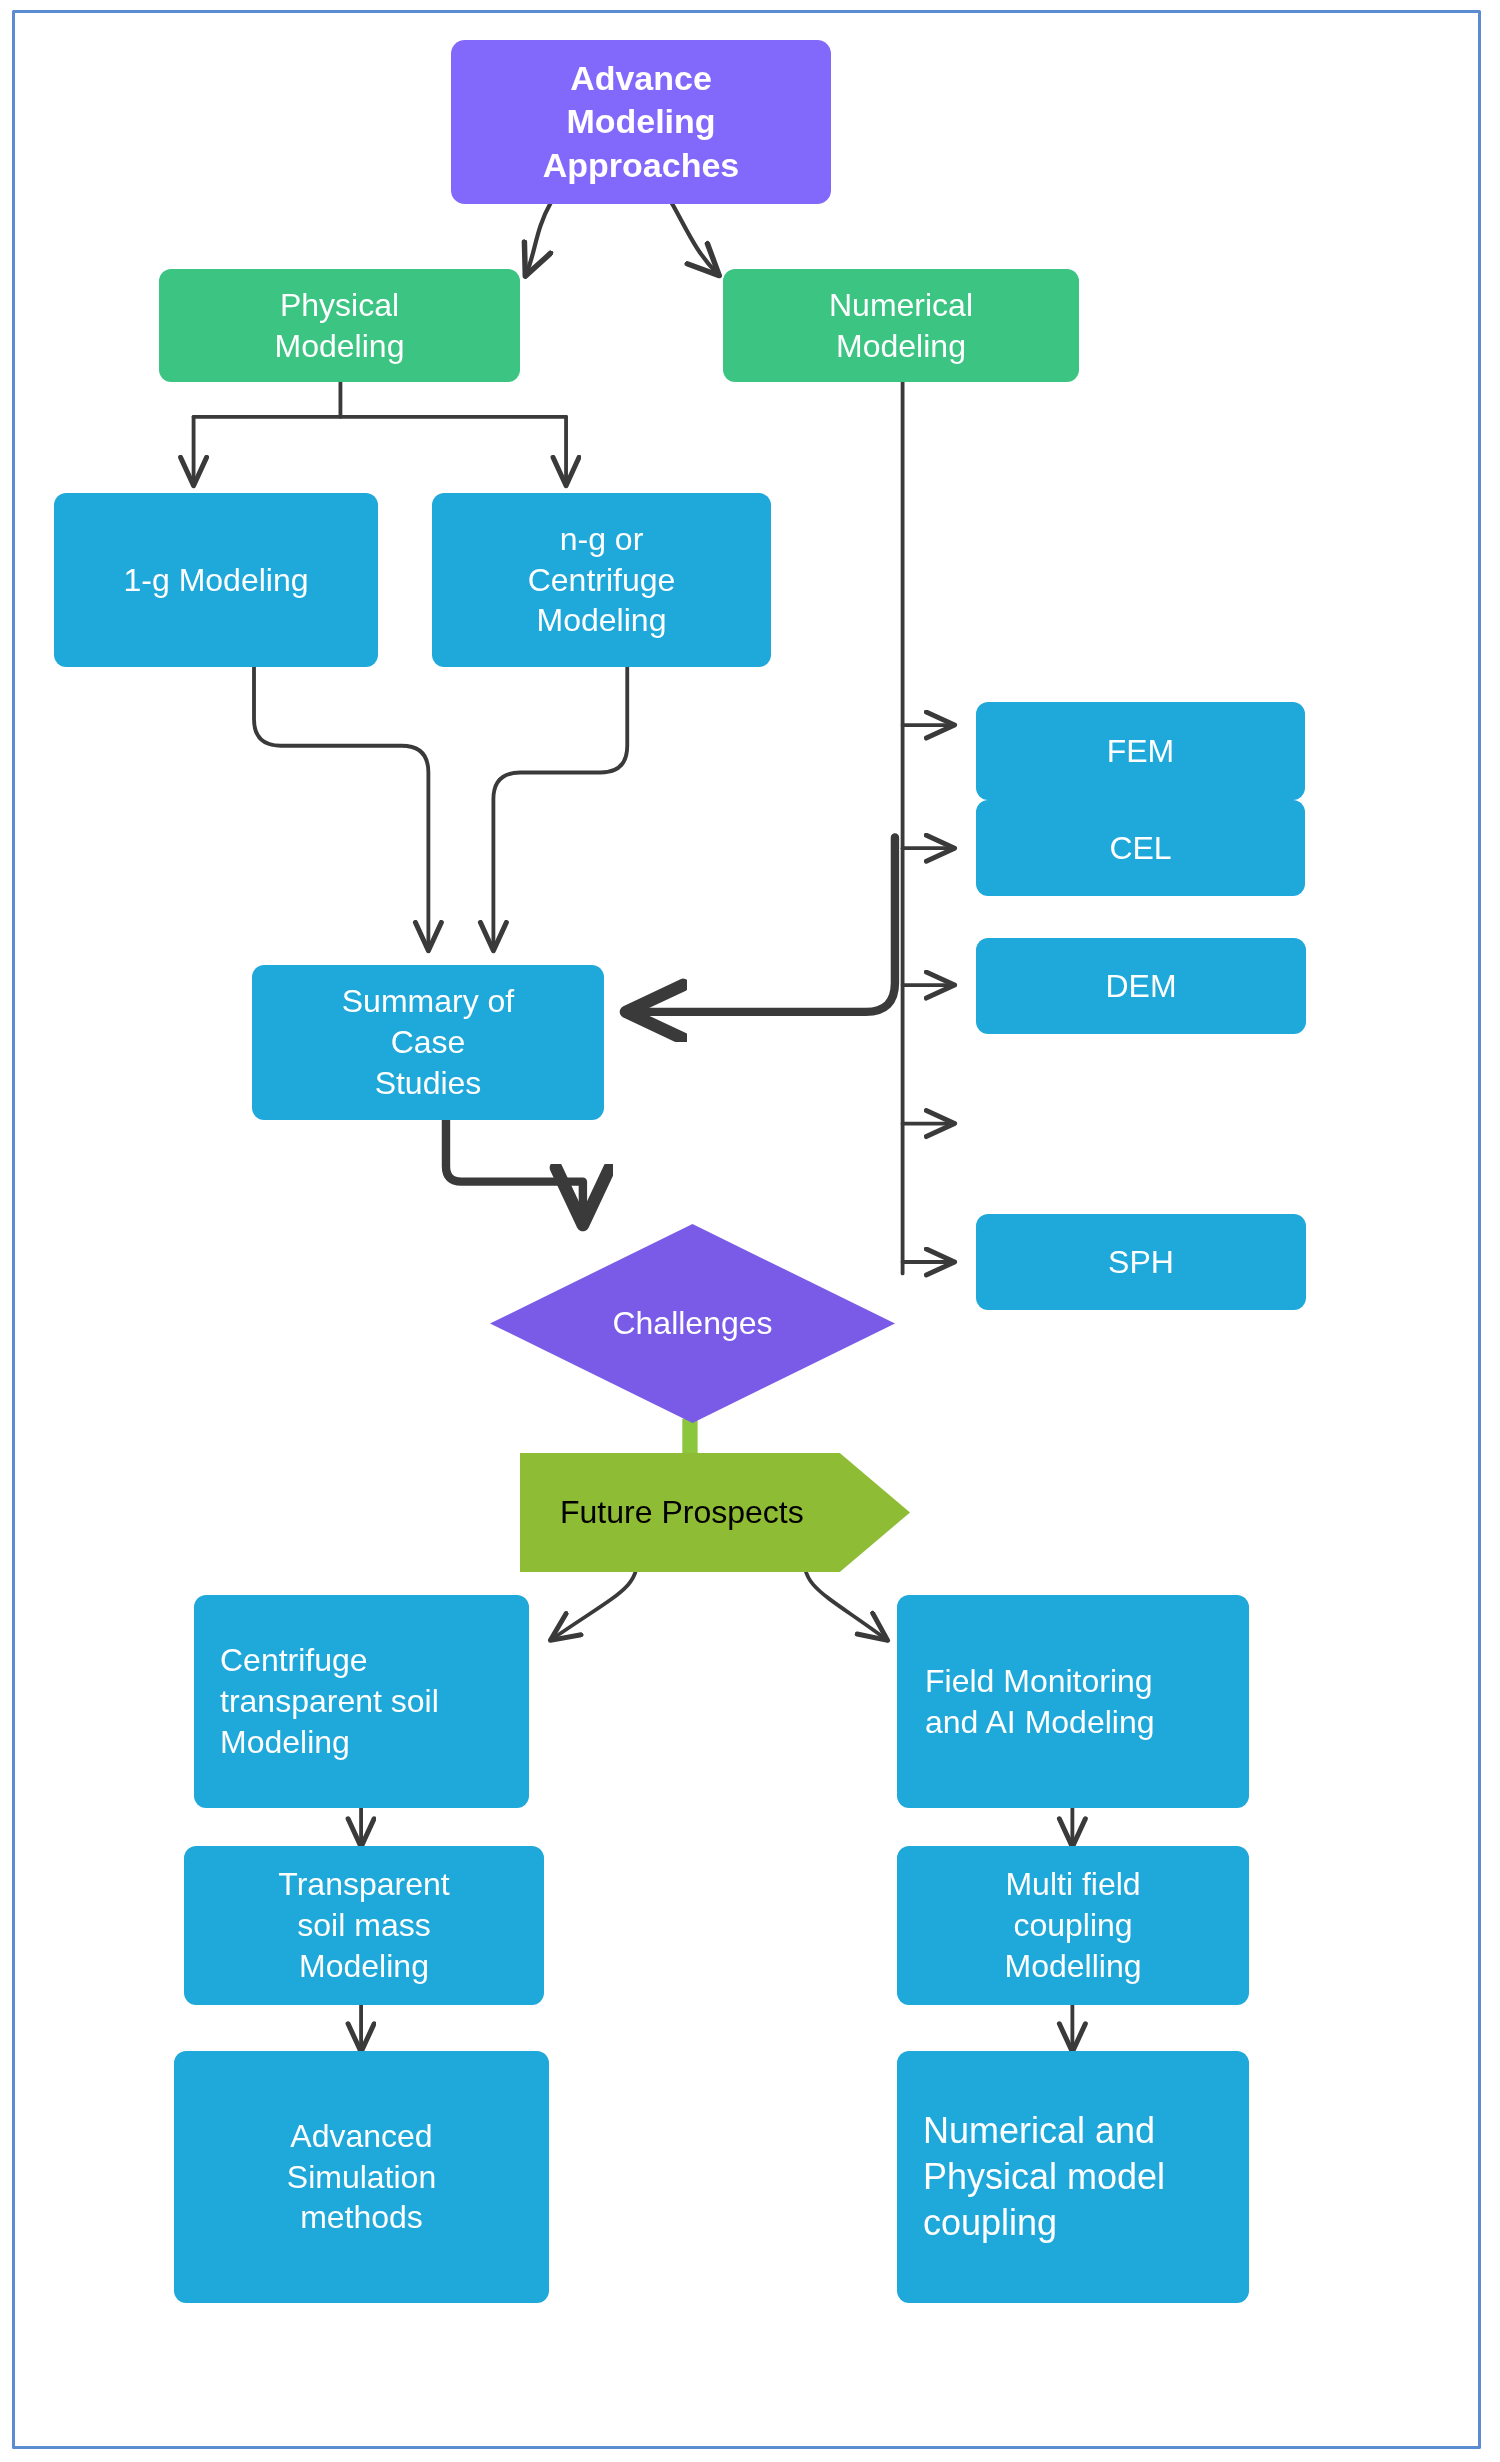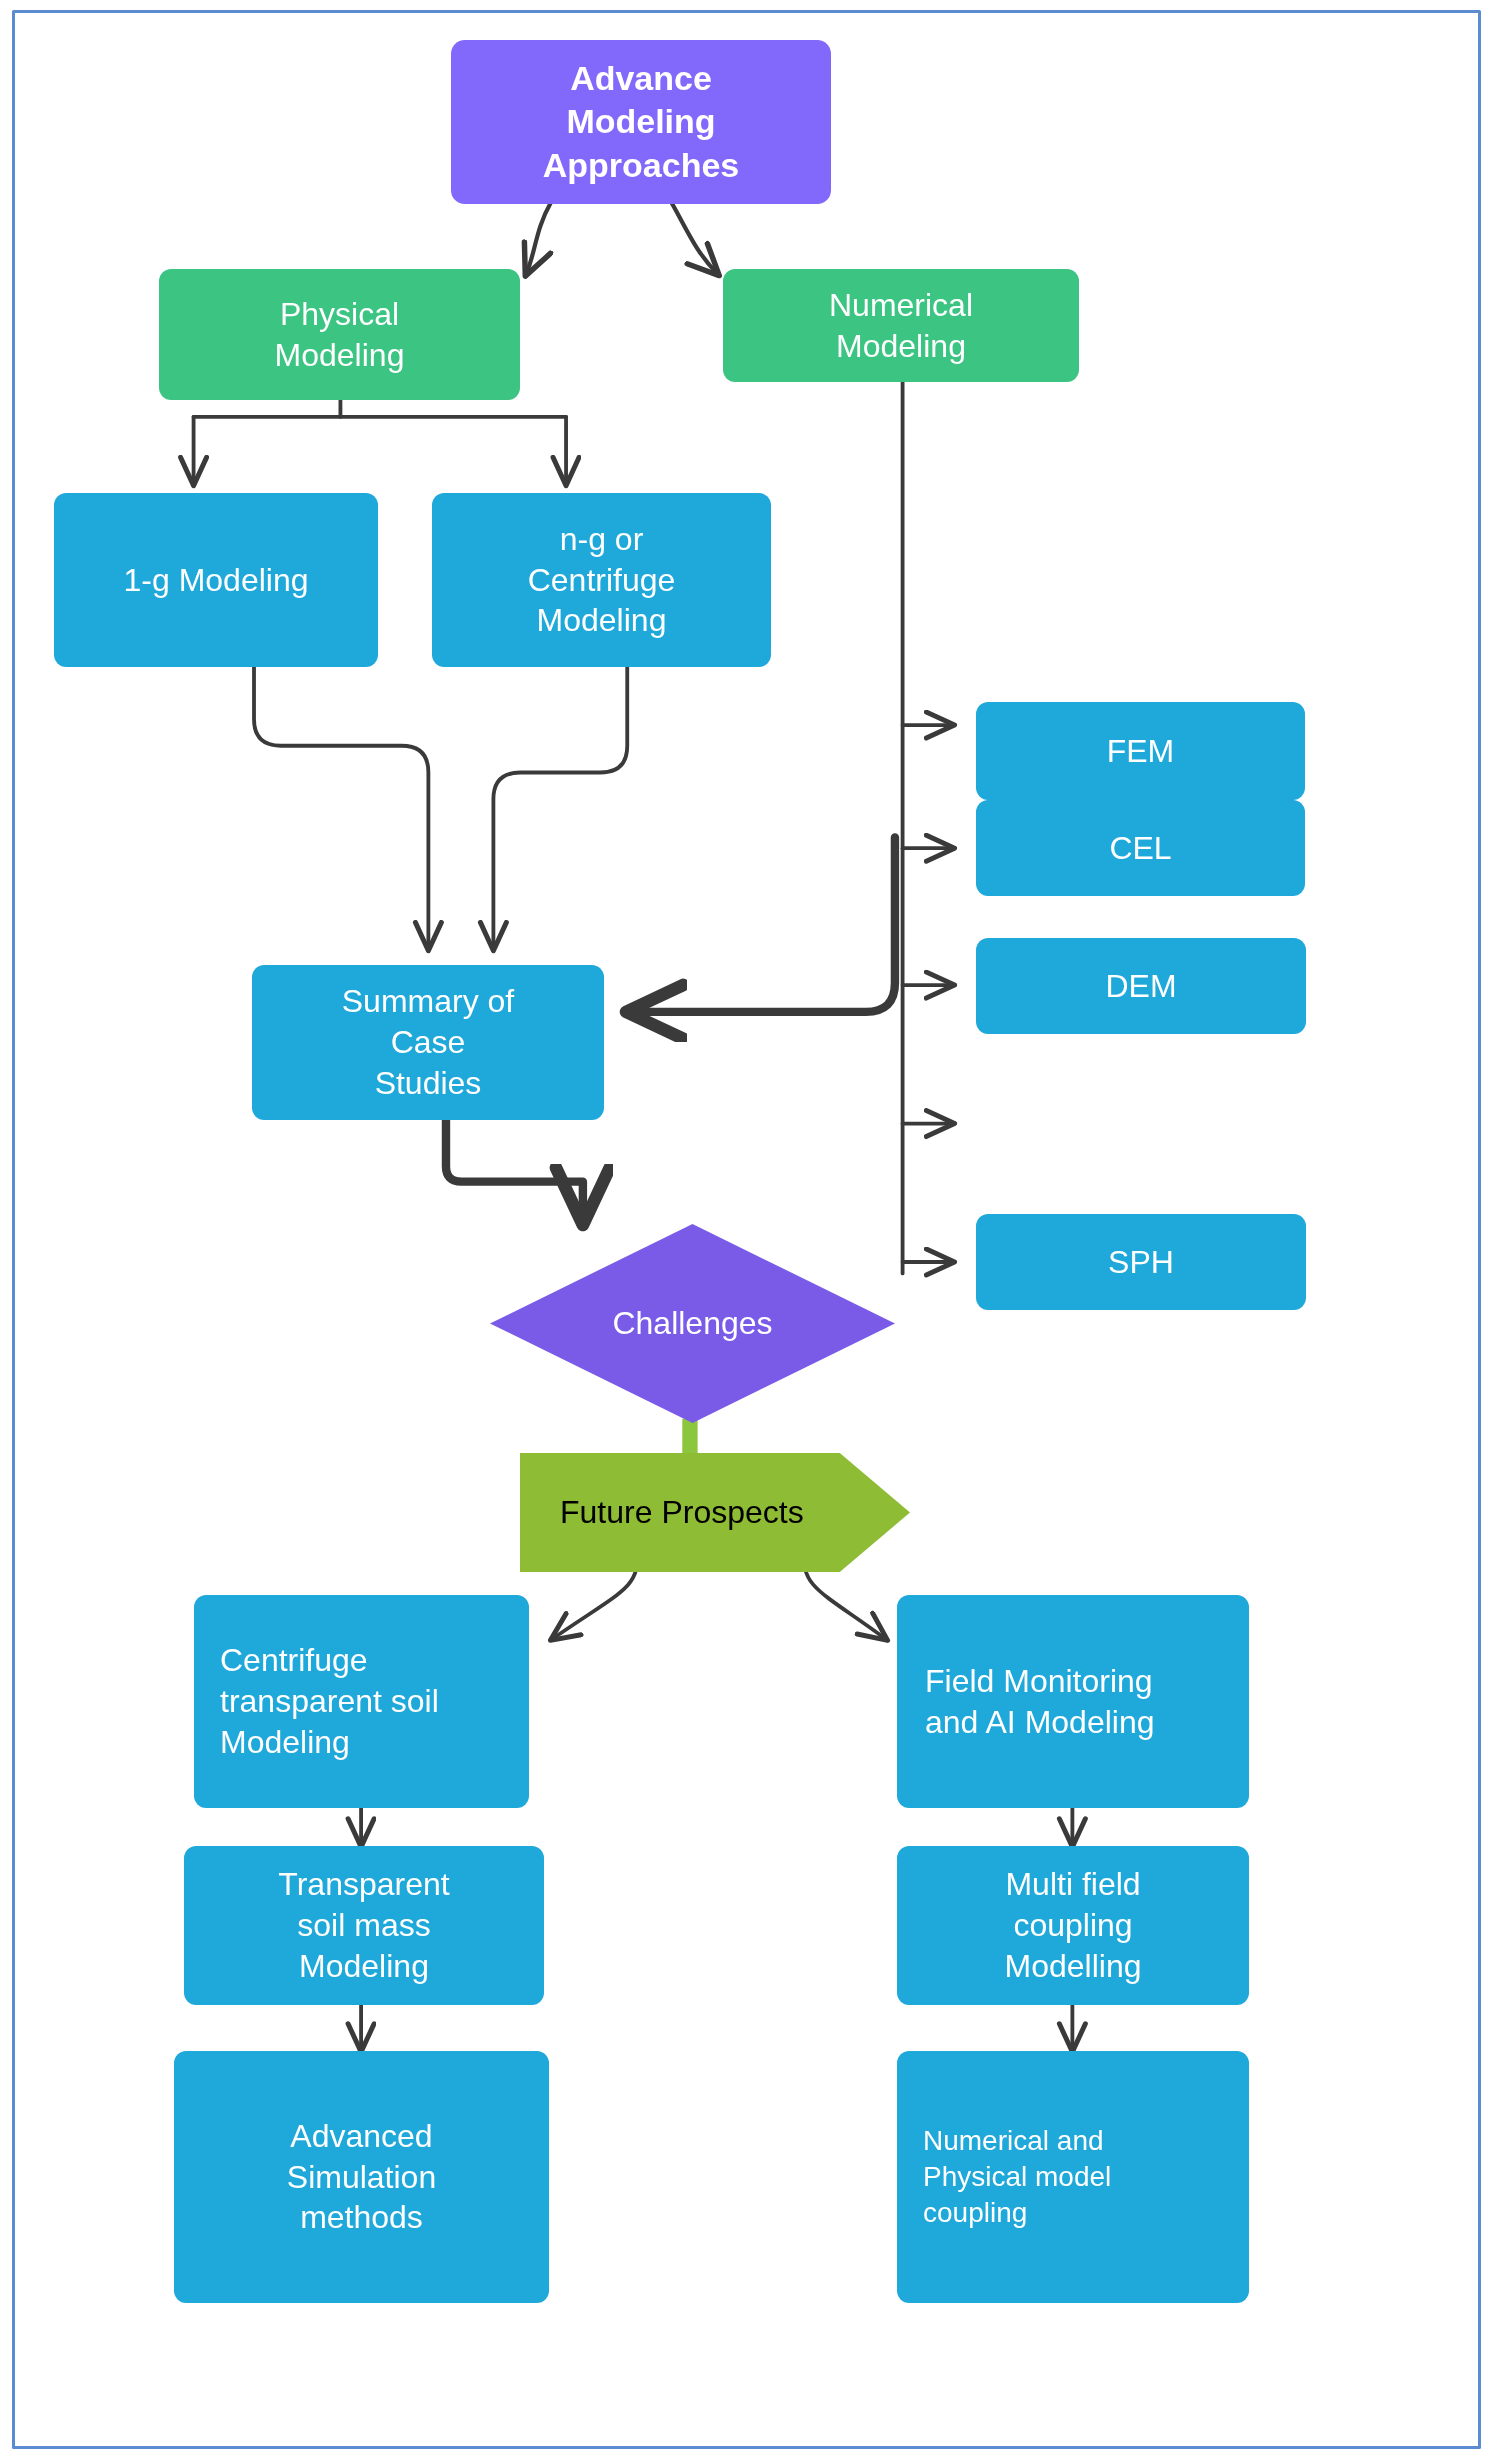--- a/index.html
+++ b/index.html
@@ -163,21 +163,21 @@
       <path d="M 1402 2620 L 1402 2680" marker-end="url(#ah)"></path>
     </g>
   </svg>
 
   <div class="node root" style="left:451px; top:40px; width:380px; height:164px; font-size:34px;">
     <span>Advance
 Modeling
 Approaches</span>
   </div>
 
-  <div class="node rounded green" style="left:159px; top:269px; width:361px; height:131px; font-size:32px;">
+  <div class="node rounded green" style="left:159px; top:269px; width:361px; height:113px; font-size:32px;">
     <span>Physical
 Modeling</span>
   </div>
 
   <div class="node rounded green" style="left:723px; top:269px; width:356px; height:113px; font-size:32px;">
     <span>Numerical
 Modeling</span>
   </div>
 
   <div class="node rounded blue" style="left:54px; top:493px; width:324px; height:174px; font-size:32px;">
@@ -245,20 +245,20 @@
     <span>Field Monitoring
 and AI Modeling</span>
   </div>
 
   <div class="node rounded blue" style="left:897px; top:1846px; width:352px; height:159px; font-size:32px;">
     <span>Multi field
 coupling
 Modelling</span>
   </div>
 
-  <div class="node rounded blue" style="left:897px; top:2051px; width:352px; height:252px; font-size:28px; justify-content:flex-start; text-align:left; padding-left:26px;">
+  <div class="node rounded blue" style="left:897px; top:2051px; width:352px; height:252px; font-size:36px; justify-content:flex-start; text-align:left; padding-left:26px;">
     <span>Numerical and
 Physical model
 coupling</span>
   </div>
 
 </div>
 
 
 </body></html>

